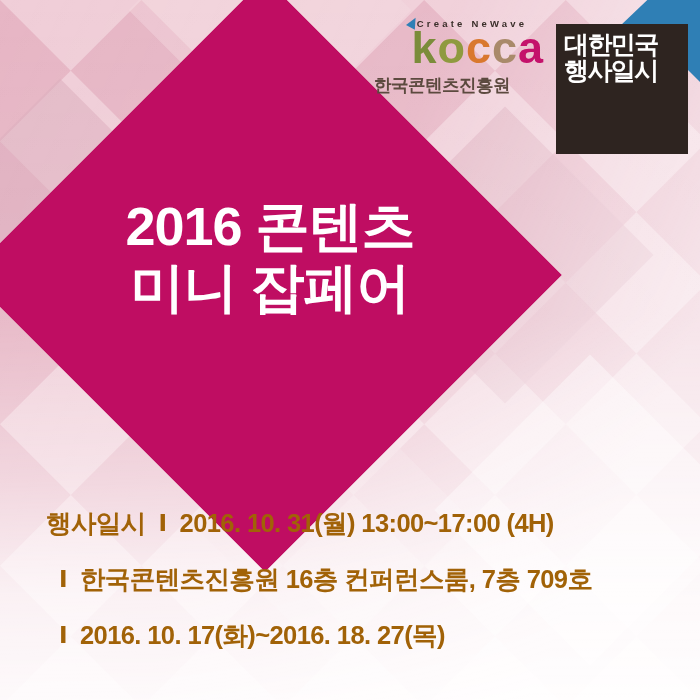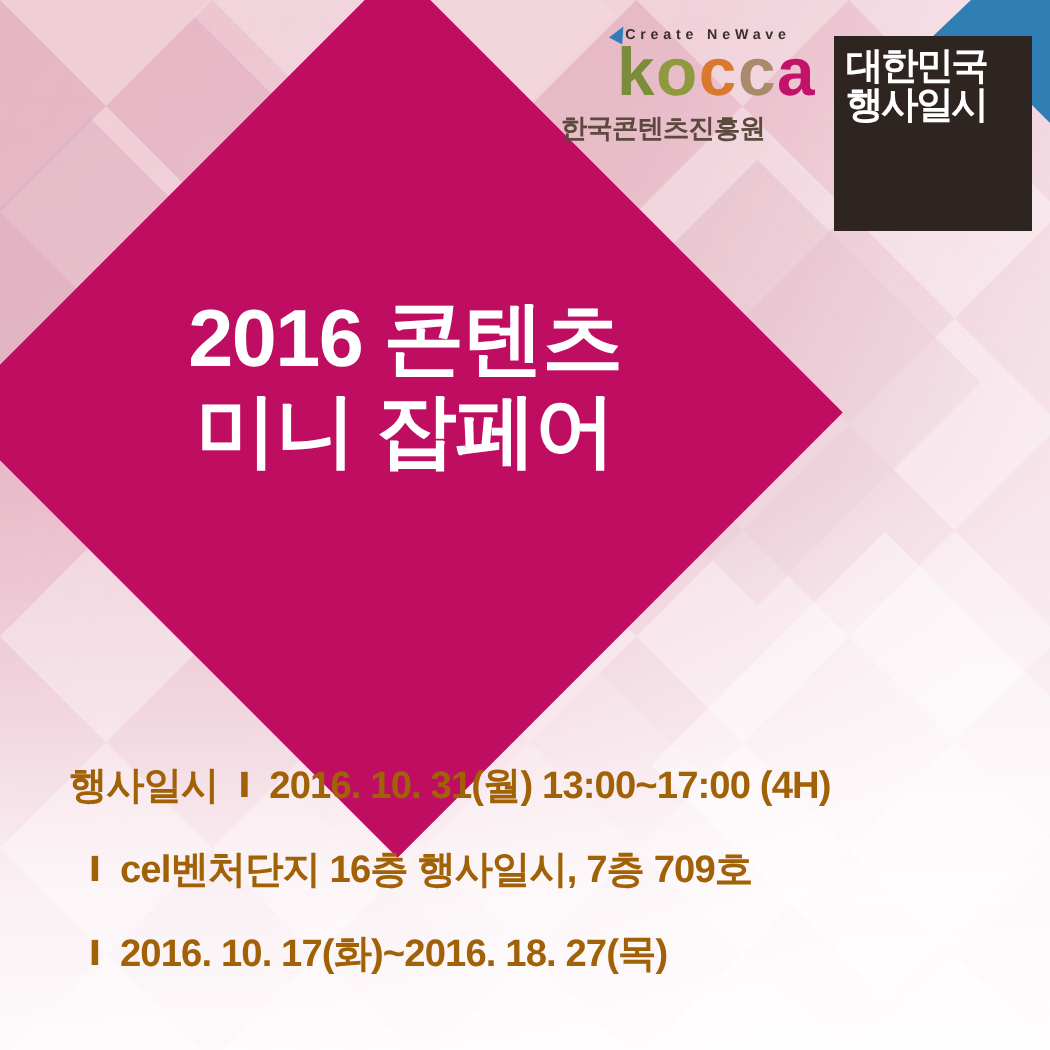--- a/index.html
+++ b/index.html
@@ -167,21 +167,21 @@
   <div class="info">
 
     <div class="info-row">
       <span class="info-label">행사일시</span>
       <span class="info-sep">Ⅰ</span>
       <span class="info-value">2016. 10. 31(월) 13:00~17:00 (4H)</span>
     </div>
 
     <div class="info-row">
       <span class="info-sep">Ⅰ</span>
-      <span class="info-value">cel벤처단지 16층 행사일시, 7층 709호</span>
+      <span class="info-value">한국콘텐츠진흥원 16층 컨퍼런스룸, 7층 709호</span>
     </div>
 
     <div class="info-row">
       <span class="info-sep">Ⅰ</span>
       <span class="info-value">2016. 10. 17(화)~2016. 18. 27(목)</span>
     </div>
 
   </div>
 
 </div>

